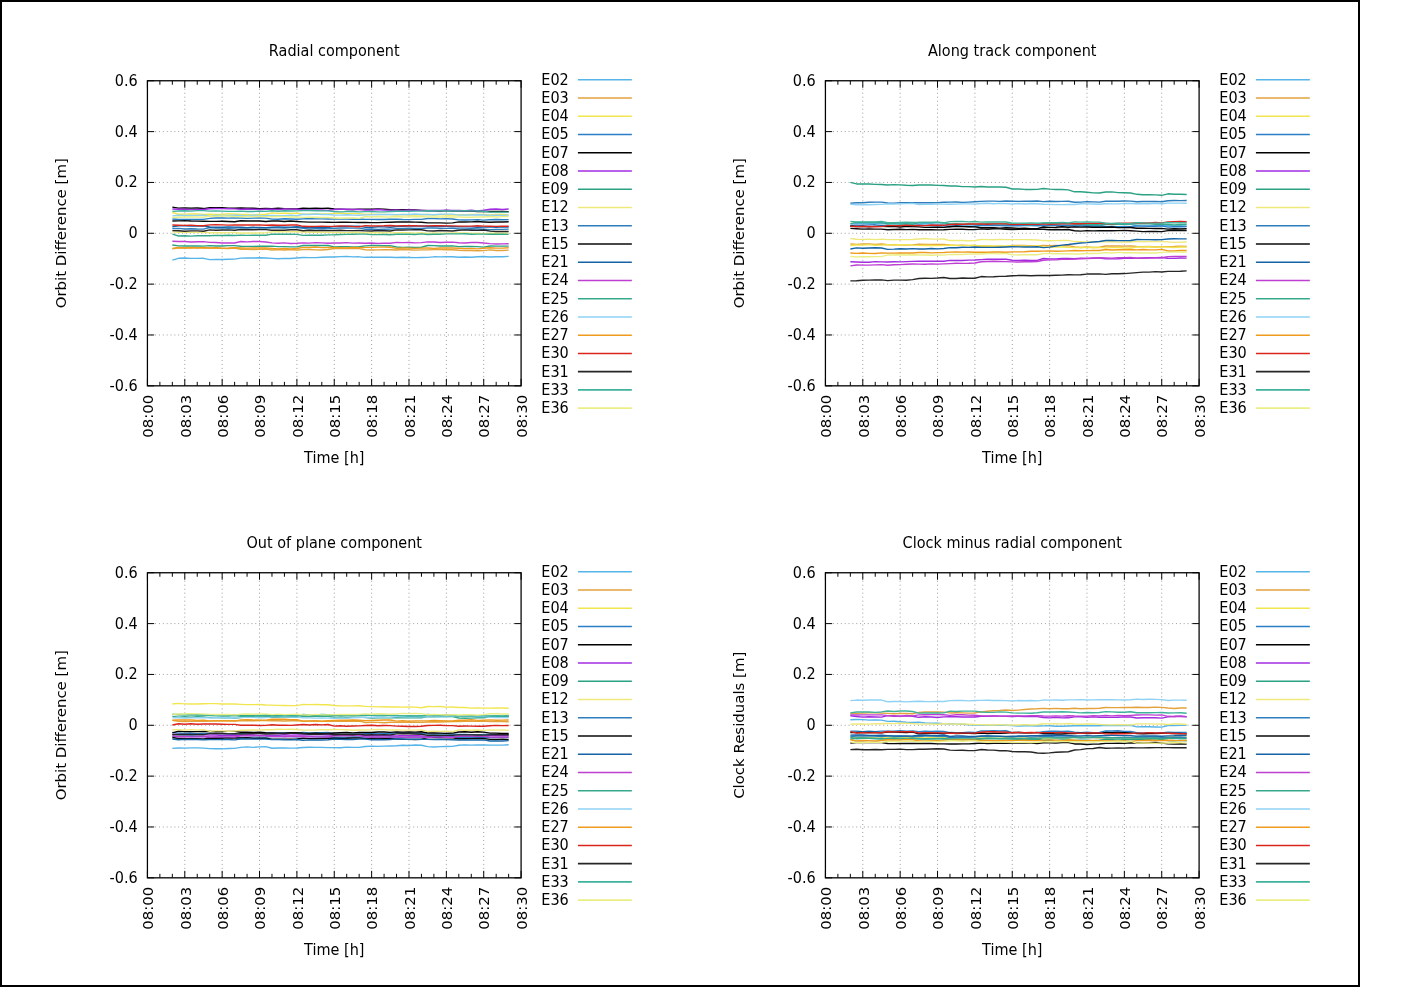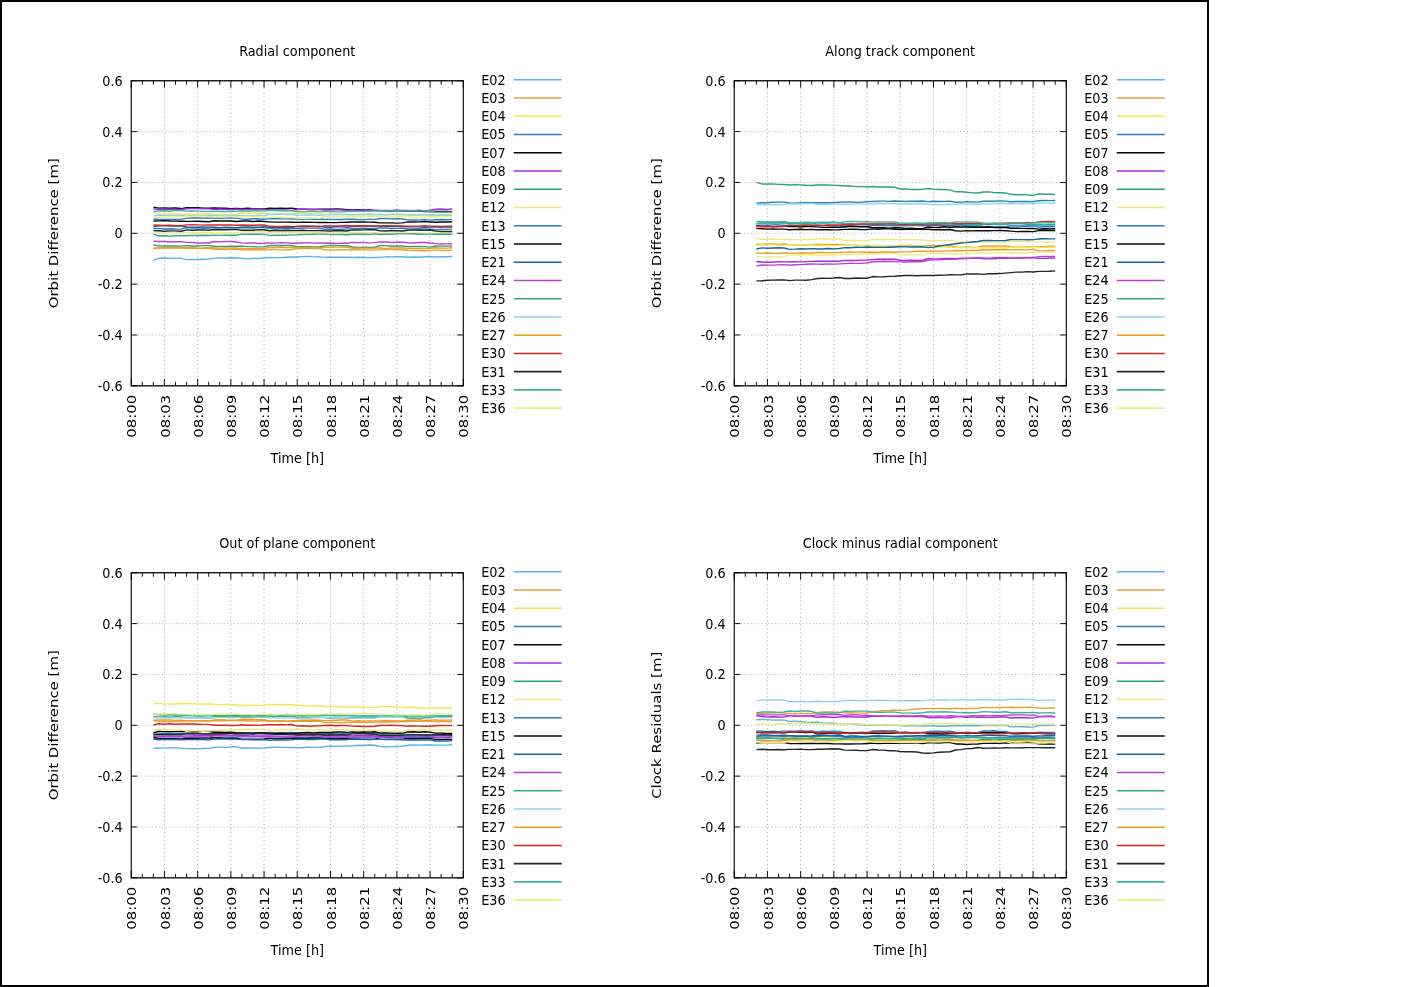--- a/index.html
+++ b/index.html
@@ -1,17 +1,17 @@
 <!DOCTYPE html>
 <html><head>
 <meta charset="utf-8">
 <style>
   html,body{margin:0;padding:0;background:#ffffff;}
   .page{
-    width:1209px;height:987px;box-sizing:border-box;
+    width:1360px;height:987px;box-sizing:border-box;
     border:2px solid #000;background:#fff;
     display:grid;grid-template-columns:1fr 1fr;grid-template-rows:1fr 1fr;
     font-family:"DejaVu Sans",sans-serif;
   }
   .cell{position:relative;overflow:hidden;}
   .cell svg{width:100%;height:100%;display:block;}
   text{fill:#000;font-family:"DejaVu Sans",sans-serif;}
   .title-text{font-size:15px;text-anchor:middle;}
   .axis-text{font-size:15px;text-anchor:middle;}
 </style>

